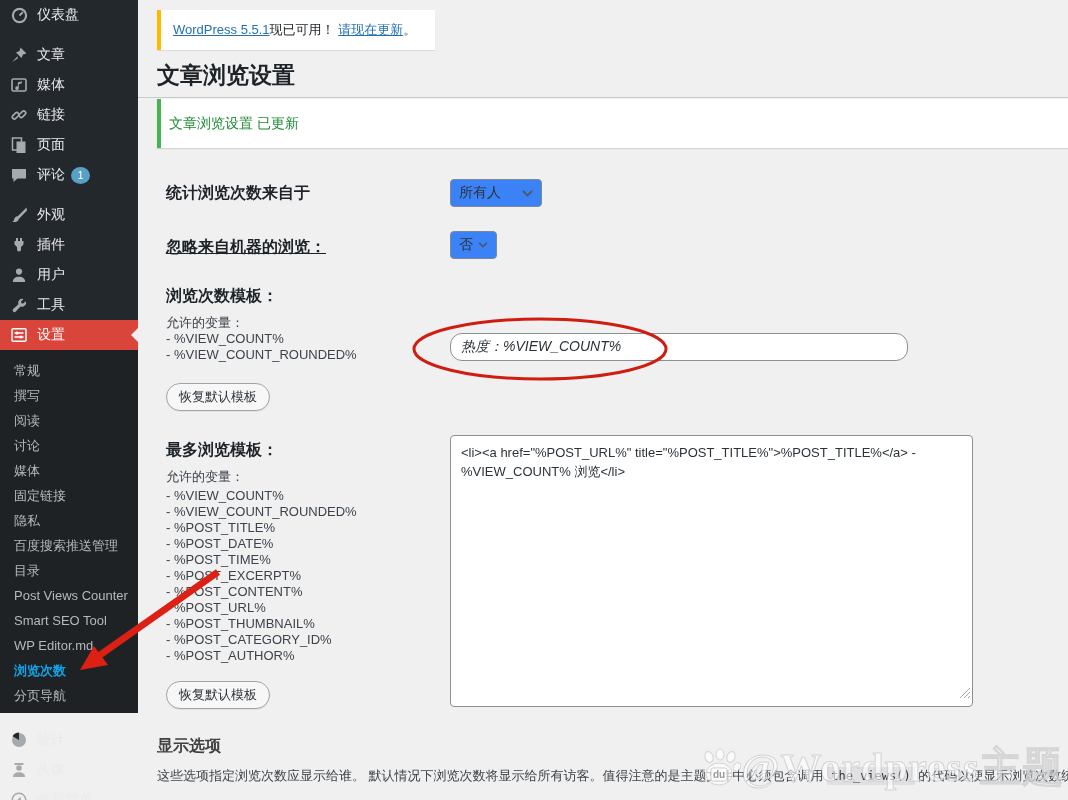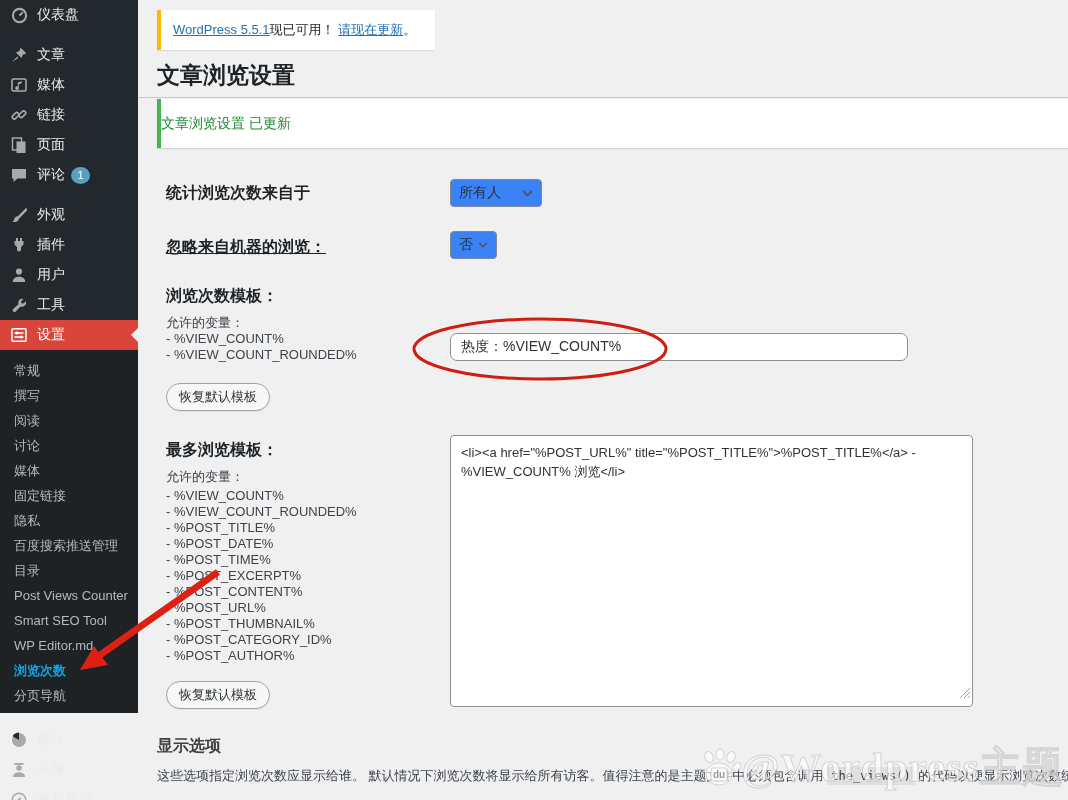--- a/index.html
+++ b/index.html
@@ -29,34 +29,34 @@
   #update-notice{left:19px;top:10px;width:250px;background:#fff;border-left:4px solid #ffb900;
     box-shadow:0 1px 1px rgba(0,0,0,.08);padding:11px 12px;font-size:13px;color:#1d2327;}
   #update-notice a{color:#2271b1;text-decoration:underline;cursor:pointer;}
 
   #page-title{left:19px;top:60px;font-size:23px;font-weight:600;color:#1d2327;margin:0;}
 
   #header-divider{left:0;right:0;top:97px;height:0;border-top:1px solid #c9cacd;}
 
   #success-notice{left:19px;top:99px;right:0;height:49px;background:#fff;border-left:4px solid #46b450;
     box-shadow:0 1px 1px rgba(0,0,0,.12);box-sizing:border-box;display:flex;align-items:center;}
-  #success-notice span{font-size:14px;color:#1e8a35;padding-left:0;}
+  #success-notice span{font-size:14px;color:#1e8a35;padding-left:8px;}
 
   .form-label{left:28px;font-size:16px;font-weight:bold;color:#1d2327;}
   .plain{font-weight:normal;color:#3c434a;font-size:13px;}
 
   .selectbox{background:#3b82f6;border:1px solid #7e8993;border-radius:4px;height:28px;box-sizing:border-box;
     display:inline-flex;align-items:center;font-size:14px;color:#2c3338;padding:0 8px;cursor:pointer;}
   .selectbox .chev{margin-left:14px;display:flex;}
 
   .var-list{font-size:13px;color:#3c434a;line-height:16px;white-space:pre;}
 
   .text-input{position:absolute;left:312px;top:333px;width:458px;height:28px;box-sizing:border-box;
-    border:1px solid #8c8f94;border-radius:7px;background:#fff;font-size:14px;color:#2c3338;padding:0 10px;
-    font-family:"Liberation Sans","DejaVu Sans",sans-serif;}
+    border:1px solid #8c8f94;border-radius:12px;background:#fff;font-size:14px;color:#2c3338;padding:0 10px;
+    font-family:"Liberation Sans","DejaVu Sans",sans-serif;font-style:italic;}
 
   .wp-btn{background:#f7f7f7;border:1px solid #a0a5aa;border-radius:14px;color:#2c3338;font-size:13px;
     padding:4px 12px;cursor:pointer;box-shadow:0 1px 0 rgba(0,0,0,.06);font-family:inherit;}
 
   #tpl-textarea-wrap{left:312px;top:435px;width:523px;height:272px;}
   #tpl-textarea{width:100%;height:100%;box-sizing:border-box;border:1px solid #8c8f94;border-radius:4px;
     background:#fff;resize:none;font-size:13px;line-height:1.45;color:#2c3338;padding:8px 10px;
     font-family:"Liberation Sans","DejaVu Sans",sans-serif;}
   #resize-grip{position:absolute;right:3px;bottom:5px;pointer-events:none;}
 

